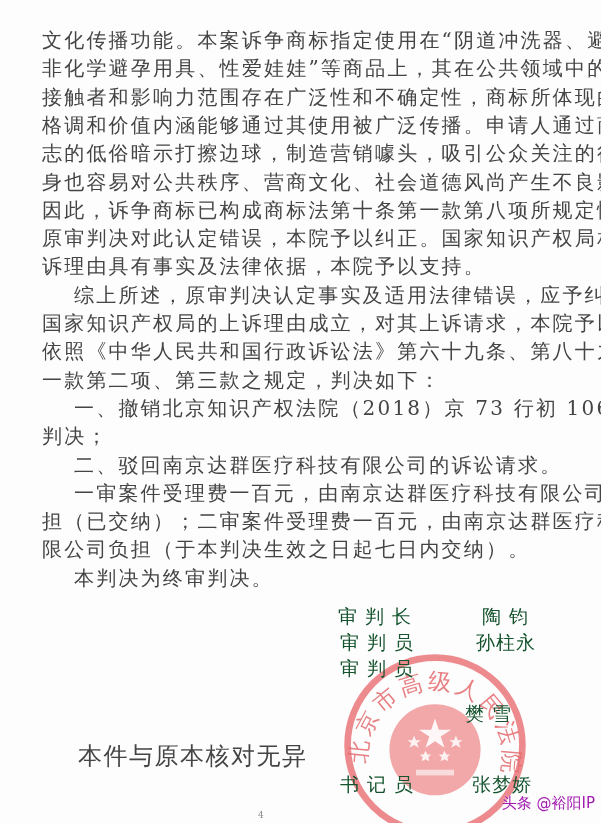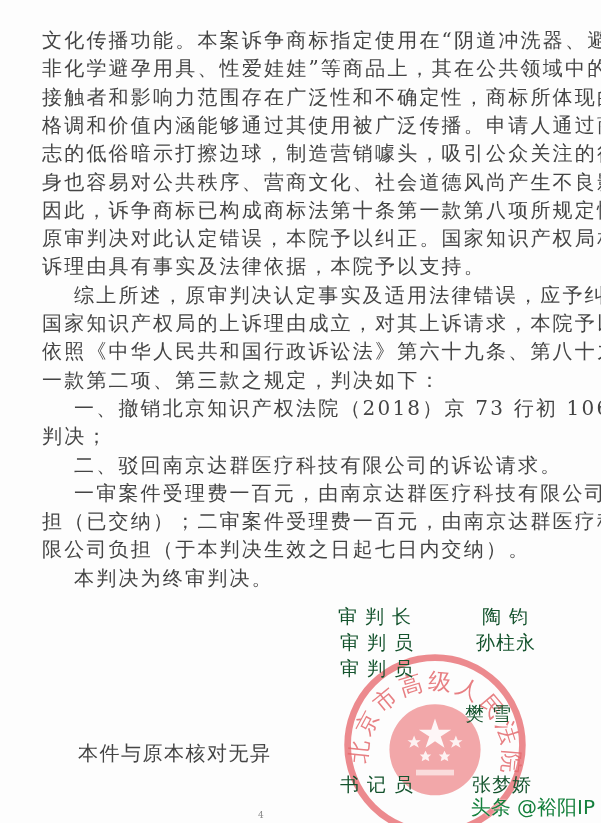--- a/index.html
+++ b/index.html
@@ -10,25 +10,25 @@
     .page { position: absolute; left: 0; top: 0; width: 601px; height: 823px; background: #fdfdfd; }
     .body-text { position: absolute; left: 42px; top: 28px; width: 520px; }
     .line {
       position: absolute; left: 0; font-size: 20px; line-height: 24px; white-space: nowrap;
       letter-spacing: 2.2px; color: #444;
     }
     .seal {
       position: absolute; left: 340px; top: 650px; width: 190px; height: 190px;
     }
     .sig { position: absolute; font-size: 19px; color: #14532d; white-space: nowrap; letter-spacing: 1px; }
-    .certify { position: absolute; left: 78px; top: 740px; font-size: 20px; color: #444; letter-spacing: 1.5px; }
+    .certify { position: absolute; left: 78px; top: 740px; font-size: 24px; color: #444; letter-spacing: 1.5px; }
     .pagenum { position: absolute; left: 258px; top: 810px; font-size: 9px; color: #888; }
     .watermark {
       position: absolute; right: 6px; top: 794px; font-family: "DejaVu Sans", "Liberation Sans", sans-serif;
-      font-size: 20px; color: #15803d; white-space: nowrap; text-shadow: 0 0 2px #fff;
+      font-size: 15px; color: #a21caf; white-space: nowrap; text-shadow: 0 0 2px #fff;
     }
   </style>
 </head>
 <body>
 
 <div class="page">
   <div class="body-text" id="bodyText">
       <div class="line" style="top: 0px; left: 0px;">文化传播功能。本案诉争商标指定使用在“阴道冲洗器、避孕套、</div>
       <div class="line" style="top: 28.3px; left: 0px;">非化学避孕用具、性爱娃娃”等商品上，其在公共领域中的实际</div>
       <div class="line" style="top: 56.6px; left: 0px;">接触者和影响力范围存在广泛性和不确定性，商标所体现的文化</div>

